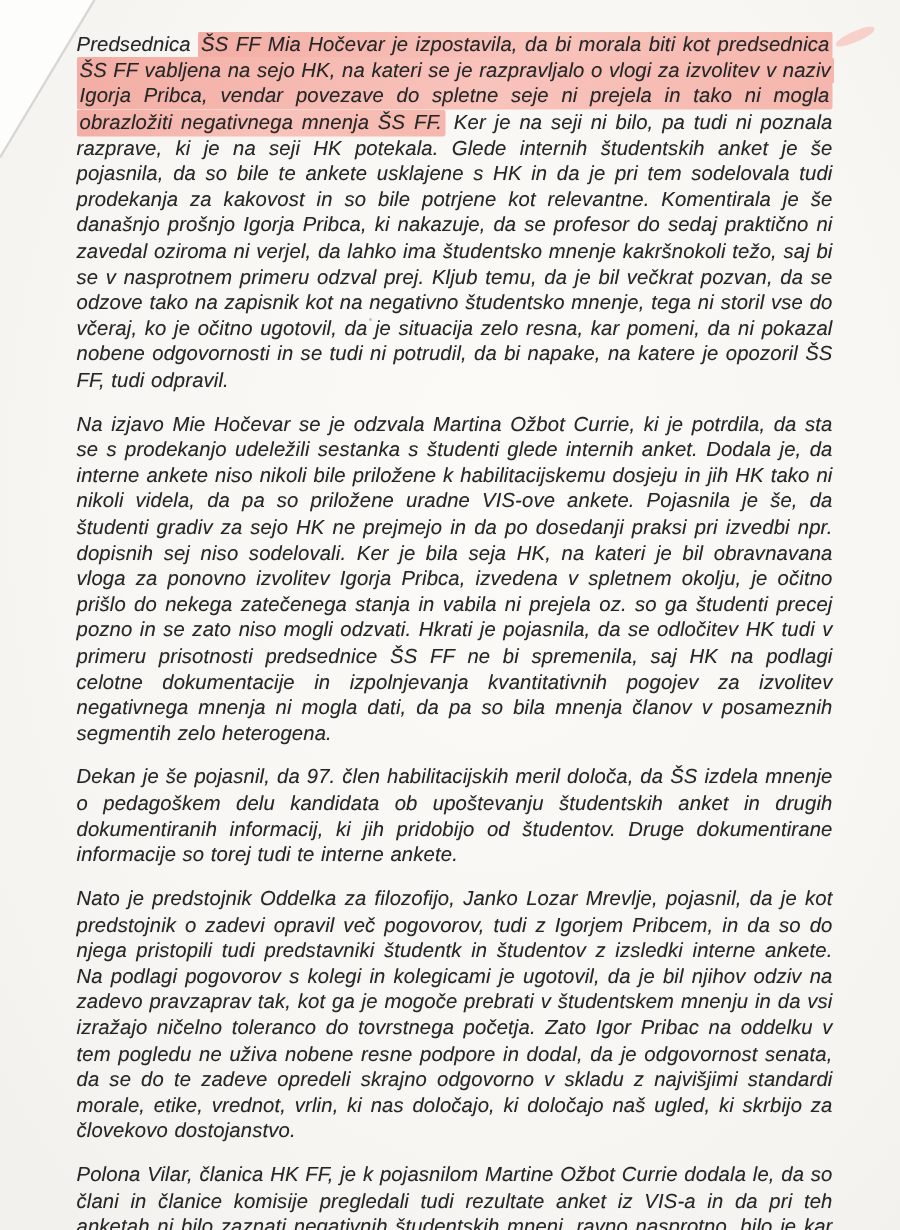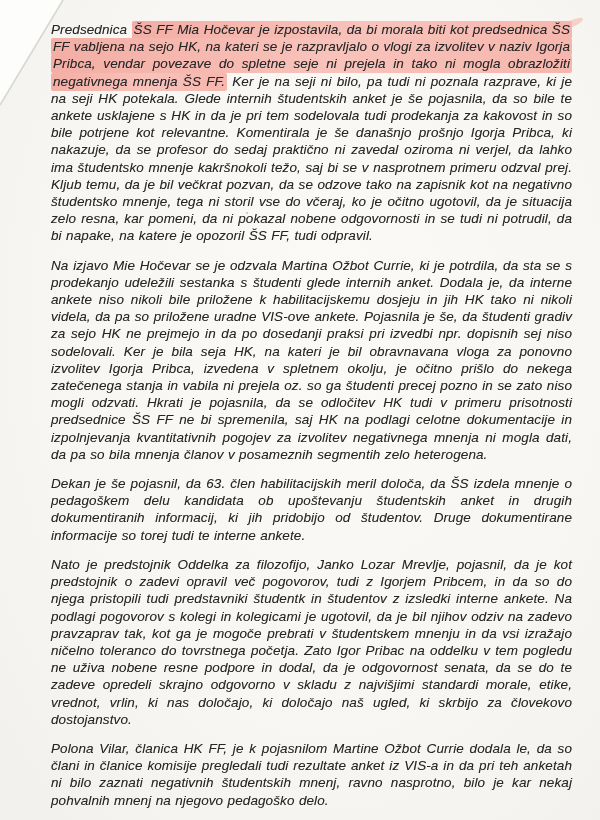--- a/index.html
+++ b/index.html
@@ -29,21 +29,21 @@
     font-size: 13.5px;
     line-height: 17.2px;
     color: #262626;
     text-align: justify;
     word-spacing: 0.5px;
     letter-spacing: 0.1px;
     text-shadow: 0 0 0.5px rgba(60,60,60,0.35);
     z-index: 1;
   }
   .page-content p {
-    margin: 0 0 12px 0;
+    margin: 0 17px 12px 0;
   }
   .hl {
     background: linear-gradient(92deg, #f3aea5 0%, #f8c3bb 55%, #f5b6ad 100%);
     box-decoration-break: clone;
     -webkit-box-decoration-break: clone;
     padding: 1px 2px 2px 2px;
     border-radius: 2px;
   }
   .marker-tail {
     position: absolute;
@@ -79,19 +79,19 @@
 <div class="marker-tail"></div>
 
 <div class="speck"></div>
 
 <main class="page-content">
 
   <p><span>Predsednica </span><span class="hl">ŠS FF Mia Hočevar je izpostavila, da bi morala biti kot predsednica ŠS FF vabljena na sejo HK, na kateri se je razpravljalo o vlogi za izvolitev v naziv Igorja Pribca, vendar povezave do spletne seje ni prejela in tako ni mogla obrazložiti negativnega mnenja ŠS FF.</span><span> Ker je na seji ni bilo, pa tudi ni poznala razprave, ki je na seji HK potekala. Glede internih študentskih anket je še pojasnila, da so bile te ankete usklajene s HK in da je pri tem sodelovala tudi prodekanja za kakovost in so bile potrjene kot relevantne. Komentirala je še današnjo prošnjo Igorja Pribca, ki nakazuje, da se profesor do sedaj praktično ni zavedal oziroma ni verjel, da lahko ima študentsko mnenje kakršnokoli težo, saj bi se v nasprotnem primeru odzval prej. Kljub temu, da je bil večkrat pozvan, da se odzove tako na zapisnik kot na negativno študentsko mnenje, tega ni storil vse do včeraj, ko je očitno ugotovil, da je situacija zelo resna, kar pomeni, da ni pokazal nobene odgovornosti in se tudi ni potrudil, da bi napake, na katere je opozoril ŠS FF, tudi odpravil.</span></p>
 
   <p><span>Na izjavo Mie Hočevar se je odzvala Martina Ožbot Currie, ki je potrdila, da sta se s prodekanjo udeležili sestanka s študenti glede internih anket. Dodala je, da interne ankete niso nikoli bile priložene k habilitacijskemu dosjeju in jih HK tako ni nikoli videla, da pa so priložene uradne VIS-ove ankete. Pojasnila je še, da študenti gradiv za sejo HK ne prejmejo in da po dosedanji praksi pri izvedbi npr. dopisnih sej niso sodelovali. Ker je bila seja HK, na kateri je bil obravnavana vloga za ponovno izvolitev Igorja Pribca, izvedena v spletnem okolju, je očitno prišlo do nekega zatečenega stanja in vabila ni prejela oz. so ga študenti precej pozno in se zato niso mogli odzvati. Hkrati je pojasnila, da se odločitev HK tudi v primeru prisotnosti predsednice ŠS FF ne bi spremenila, saj HK na podlagi celotne dokumentacije in izpolnjevanja kvantitativnih pogojev za izvolitev negativnega mnenja ni mogla dati, da pa so bila mnenja članov v posameznih segmentih zelo heterogena.</span></p>
 
-  <p><span>Dekan je še pojasnil, da 63. člen habilitacijskih meril določa, da ŠS izdela mnenje o pedagoškem delu kandidata ob upoštevanju študentskih anket in drugih dokumentiranih informacij, ki jih pridobijo od študentov. Druge dokumentirane informacije so torej tudi te interne ankete.</span></p>
+  <p><span>Dekan je še pojasnil, da 97. člen habilitacijskih meril določa, da ŠS izdela mnenje o pedagoškem delu kandidata ob upoštevanju študentskih anket in drugih dokumentiranih informacij, ki jih pridobijo od študentov. Druge dokumentirane informacije so torej tudi te interne ankete.</span></p>
 
   <p><span>Nato je predstojnik Oddelka za filozofijo, Janko Lozar Mrevlje, pojasnil, da je kot predstojnik o zadevi opravil več pogovorov, tudi z Igorjem Pribcem, in da so do njega pristopili tudi predstavniki študentk in študentov z izsledki interne ankete. Na podlagi pogovorov s kolegi in kolegicami je ugotovil, da je bil njihov odziv na zadevo pravzaprav tak, kot ga je mogoče prebrati v študentskem mnenju in da vsi izražajo ničelno toleranco do tovrstnega početja. Zato Igor Pribac na oddelku v tem pogledu ne uživa nobene resne podpore in dodal, da je odgovornost senata, da se do te zadeve opredeli skrajno odgovorno v skladu z najvišjimi standardi morale, etike, vrednot, vrlin, ki nas določajo, ki določajo naš ugled, ki skrbijo za človekovo dostojanstvo.</span></p>
 
   <p><span>Polona Vilar, članica HK FF, je k pojasnilom Martine Ožbot Currie dodala le, da so člani in članice komisije pregledali tudi rezultate anket iz VIS-a in da pri teh anketah ni bilo zaznati negativnih študentskih mnenj, ravno nasprotno, bilo je kar nekaj pohvalnih mnenj na njegovo pedagoško delo.</span></p>
 
 </main>
 
 </body></html>

